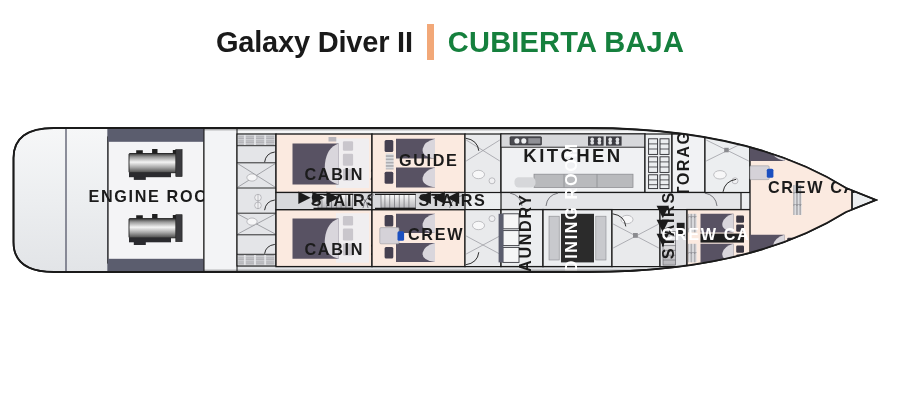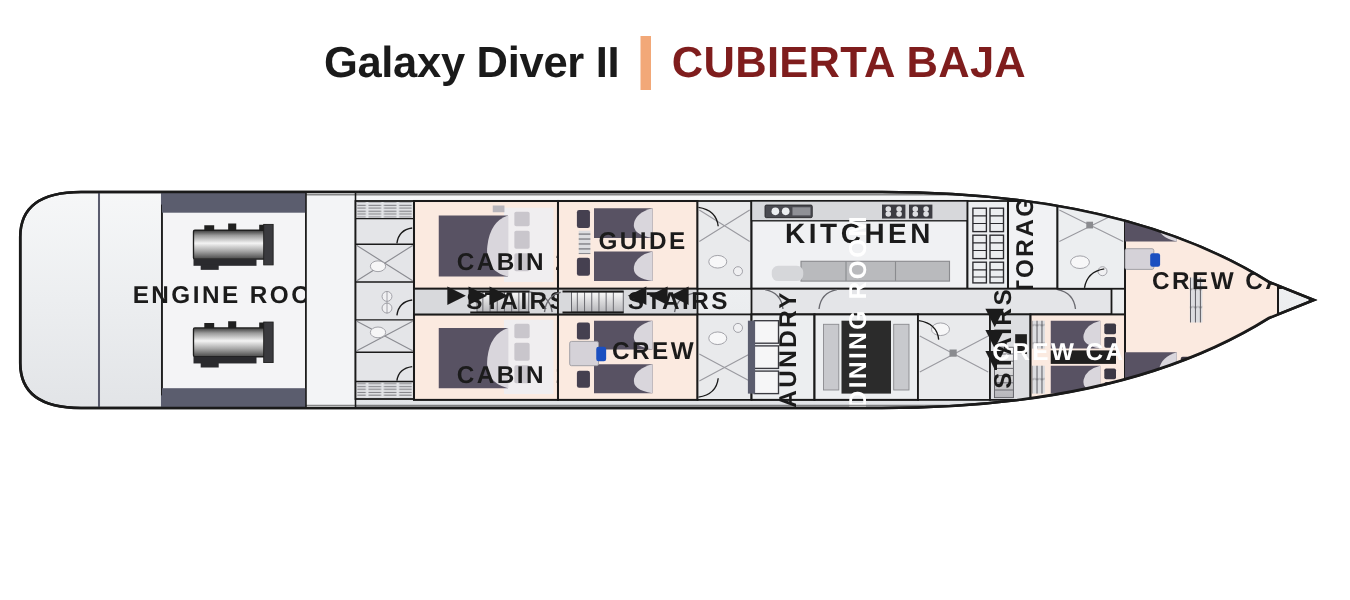--- a/index.html
+++ b/index.html
@@ -16,21 +16,21 @@
     display:flex;align-items:center;justify-content:center;gap:0px;
   }
   .h-ship{
     font-size:29px;font-weight:700;color:#1a1a1a;letter-spacing:-0.2px;
     white-space:nowrap;
   }
   .h-sep{
     width:7px;height:36px;background:#f2a878;margin:0 14px;flex:none;
   }
   .h-deck{
-    font-size:29px;font-weight:700;color:#7f1d1d;letter-spacing:0.2px;
+    font-size:29px;font-weight:700;color:#15803d;letter-spacing:0.2px;
     white-space:nowrap;
   }
 
   
   .plan{position:absolute;left:0;top:95px;width:900px;height:210px;}
   .plan svg{display:block;}
 
   .lbl{
     font-family:"Liberation Sans","DejaVu Sans",sans-serif;
     font-size:5.4px;font-weight:700;letter-spacing:0.55px;

